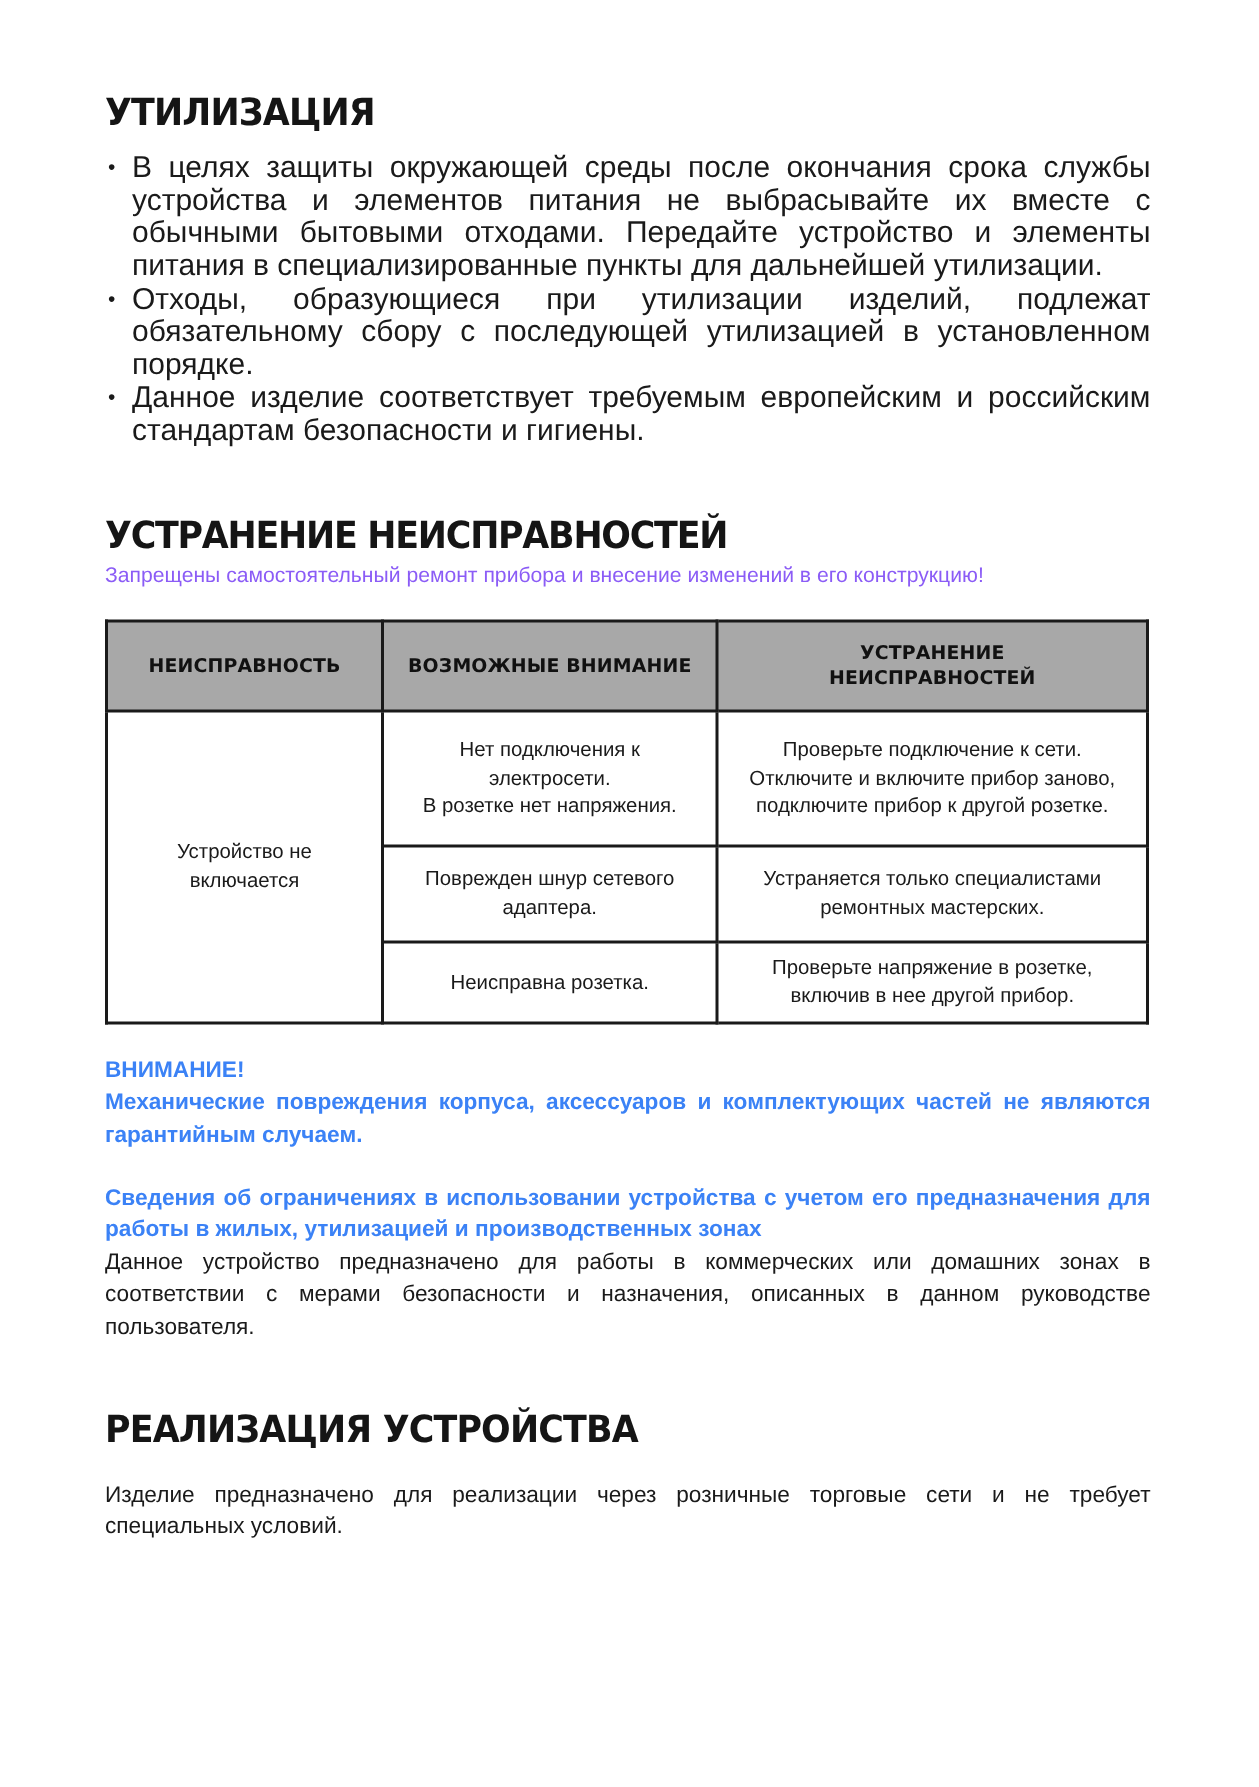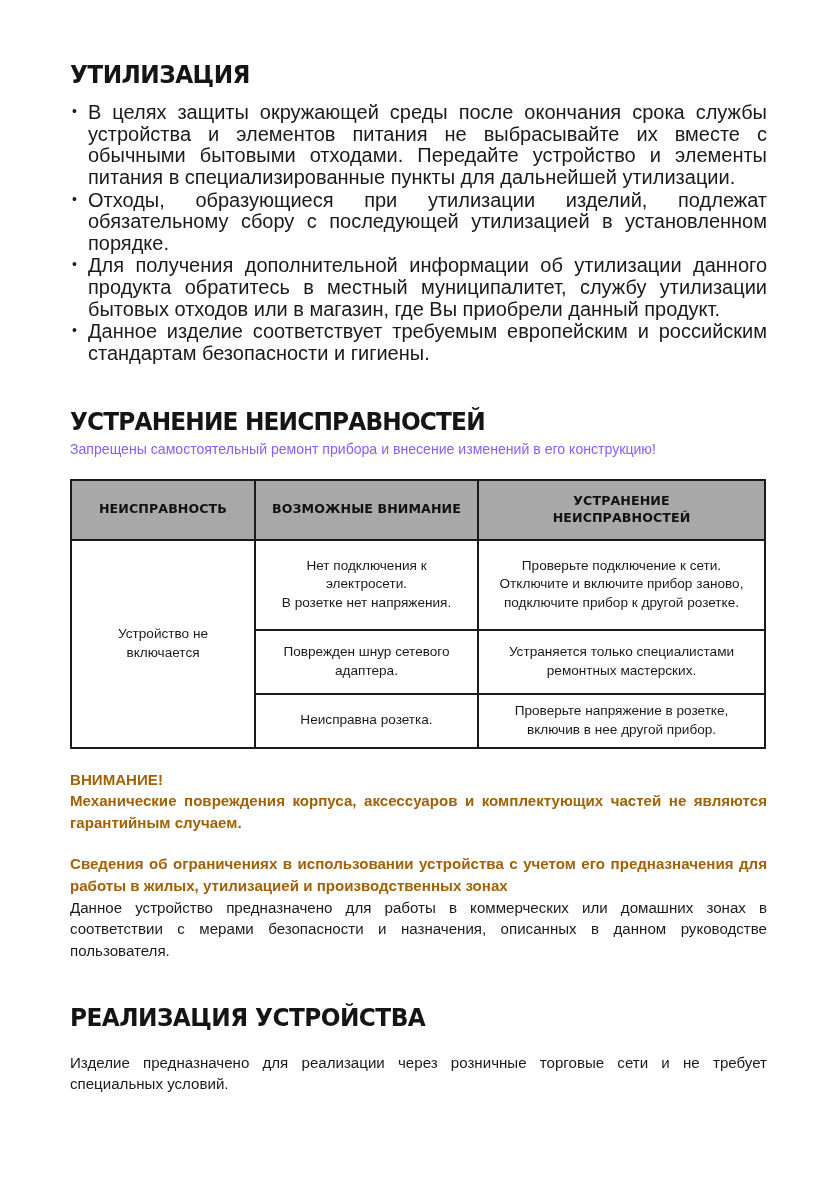--- a/index.html
+++ b/index.html
@@ -72,21 +72,21 @@
     margin: 0;
     text-align: justify;
     color: #1a1a1a;
   }
   p.bold-text {
     font-size: 15.1px;
     line-height: 21.6px;
     margin: 0;
     font-weight: bold;
     text-align: justify;
-    color: #a16207;
+    color: #3b82f6;
   }
   p.bold-text.left {
     text-align: left;
   }
 
   .subtitle {
     font-size: 14.1px;
     line-height: 19px;
     margin: 0;
     color: #8b5cf6;
@@ -161,21 +161,20 @@
 
 <div class="page">
 
   <div class="content">
 
     <h1 class="section-title">УТИЛИЗАЦИЯ</h1>
 
     <ul class="bullets">
       <li>В целях защиты окружающей среды после окончания срока службы устройства и элементов питания не выбрасывайте их вместе с обычными бытовыми отходами. Передайте устройство и элементы питания в специализированные пункты для дальнейшей утилизации.</li>
       <li>Отходы, образующиеся при утилизации изделий, подлежат обязательному сбору с последующей утилизацией в установленном порядке.</li>
-      <li>Для получения дополнительной информации об утилизации данного продукта обратитесь в местный муниципалитет, службу утилизации бытовых отходов или в магазин, где Вы приобрели данный продукт.</li>
       <li>Данное изделие соответствует требуемым европейским и российским стандартам безопасности и гигиены.</li>
     </ul>
 
     <div class="gap-xl"></div>
 
     <h1 class="section-title tight" style="margin-bottom:4px;">УСТРАНЕНИЕ НЕИСПРАВНОСТЕЙ</h1>
 
     <p class="subtitle">Запрещены самостоятельный ремонт прибора и внесение изменений в его конструкцию!</p>
 
     <div class="gap-m"></div>

